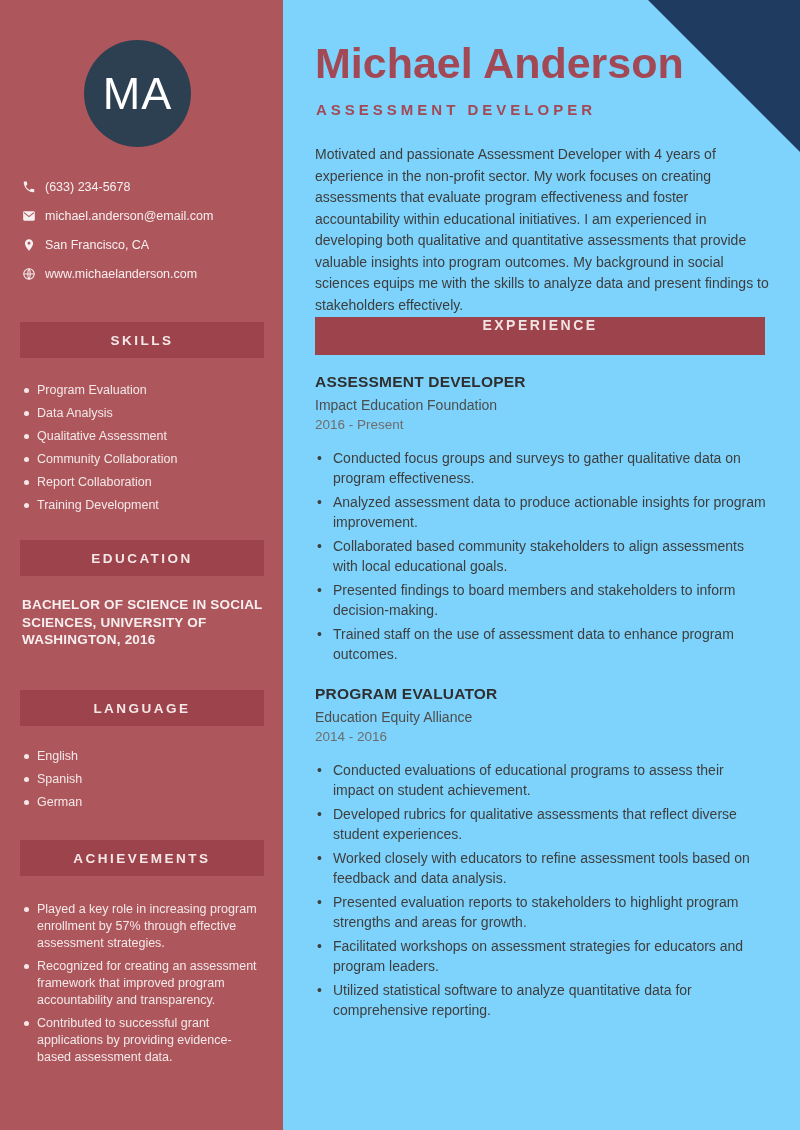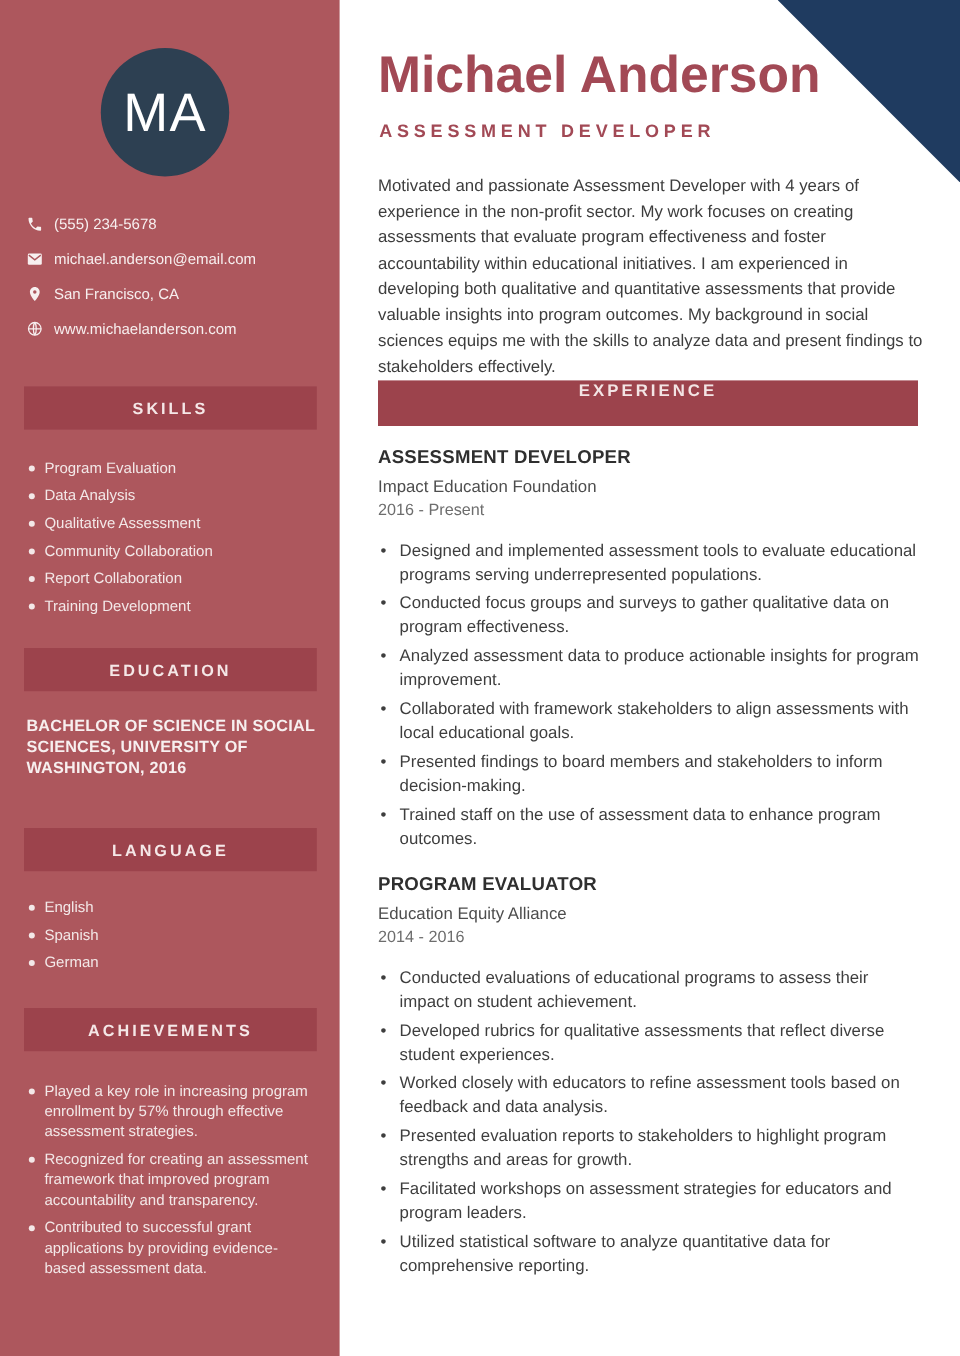--- a/index.html
+++ b/index.html
@@ -5,21 +5,21 @@
   html, body { margin: 0; padding: 0; }
   body {
     width: 800px; height: 1130px;
     font-family: "Liberation Sans", sans-serif;
     background: #f2eed7;
   }
   .page {
     position: relative;
     width: 800px; height: 1130px;
     overflow: hidden;
-    background: #ffffff;
+    background: #7dd3fc;
   }
 
   
   .corner-triangle {
     position: absolute;
     top: 0; left: 648px;
     width: 152px; height: 152px;
     background: #1f3b60;
     clip-path: polygon(0 0, 100% 0, 100% 100%);
   }
@@ -222,21 +222,21 @@
       <span>MA</span>
     </div>
 
     <ul class="contact">
       <li>
         <span class="cicon">
           <svg viewBox="0 0 24 24">
               <path fill="currentColor" d="M6.62 10.79c1.44 2.83 3.76 5.14 6.59 6.59l2.2-2.2c.27-.27.67-.36 1.02-.24 1.12.37 2.33.57 3.57.57.55 0 1 .45 1 1V20c0 .55-.45 1-1 1C10.85 21 3 13.15 3 3.5 3 2.95 3.45 2.5 4 2.5h3.5c.55 0 1 .45 1 1 0 1.25.2 2.45.57 3.57.11.35.03.74-.25 1.02l-2.2 2.2z"></path>
             </svg>
         </span>
-        <span>(555) 234-5678</span>
+        <span>(633) 234-5678</span>
       </li>
       <li>
         <span class="cicon">
           <svg viewBox="0 0 24 24">
               <rect x="2" y="4" width="20" height="16" rx="2" fill="currentColor"></rect>
               <path d="M3.5 6.2 12 13l8.5-6.8" stroke="#ad575d" stroke-width="2" fill="none"></path>
             </svg>
         </span>
         <span>michael.anderson@email.com</span>
       </li>
@@ -306,24 +306,23 @@
       <span>EXPERIENCE</span>
     </div>
 
     <section class="jobs">
 
       <div class="job">
         <h2 class="job-title">ASSESSMENT DEVELOPER</h2>
         <div class="job-company">Impact Education Foundation</div>
         <div class="job-dates">2016 - Present</div>
         <ul class="job-bullets">
-          <li>Designed and implemented assessment tools to evaluate educational programs serving underrepresented populations.</li>
           <li>Conducted focus groups and surveys to gather qualitative data on program effectiveness.</li>
           <li>Analyzed assessment data to produce actionable insights for program improvement.</li>
-          <li>Collaborated with framework stakeholders to align assessments with local educational goals.</li>
+          <li>Collaborated based community stakeholders to align assessments with local educational goals.</li>
           <li>Presented findings to board members and stakeholders to inform decision-making.</li>
           <li>Trained staff on the use of assessment data to enhance program outcomes.</li>
         </ul>
       </div>
 
       <div class="job">
         <h2 class="job-title">PROGRAM EVALUATOR</h2>
         <div class="job-company">Education Equity Alliance</div>
         <div class="job-dates">2014 - 2016</div>
         <ul class="job-bullets">

